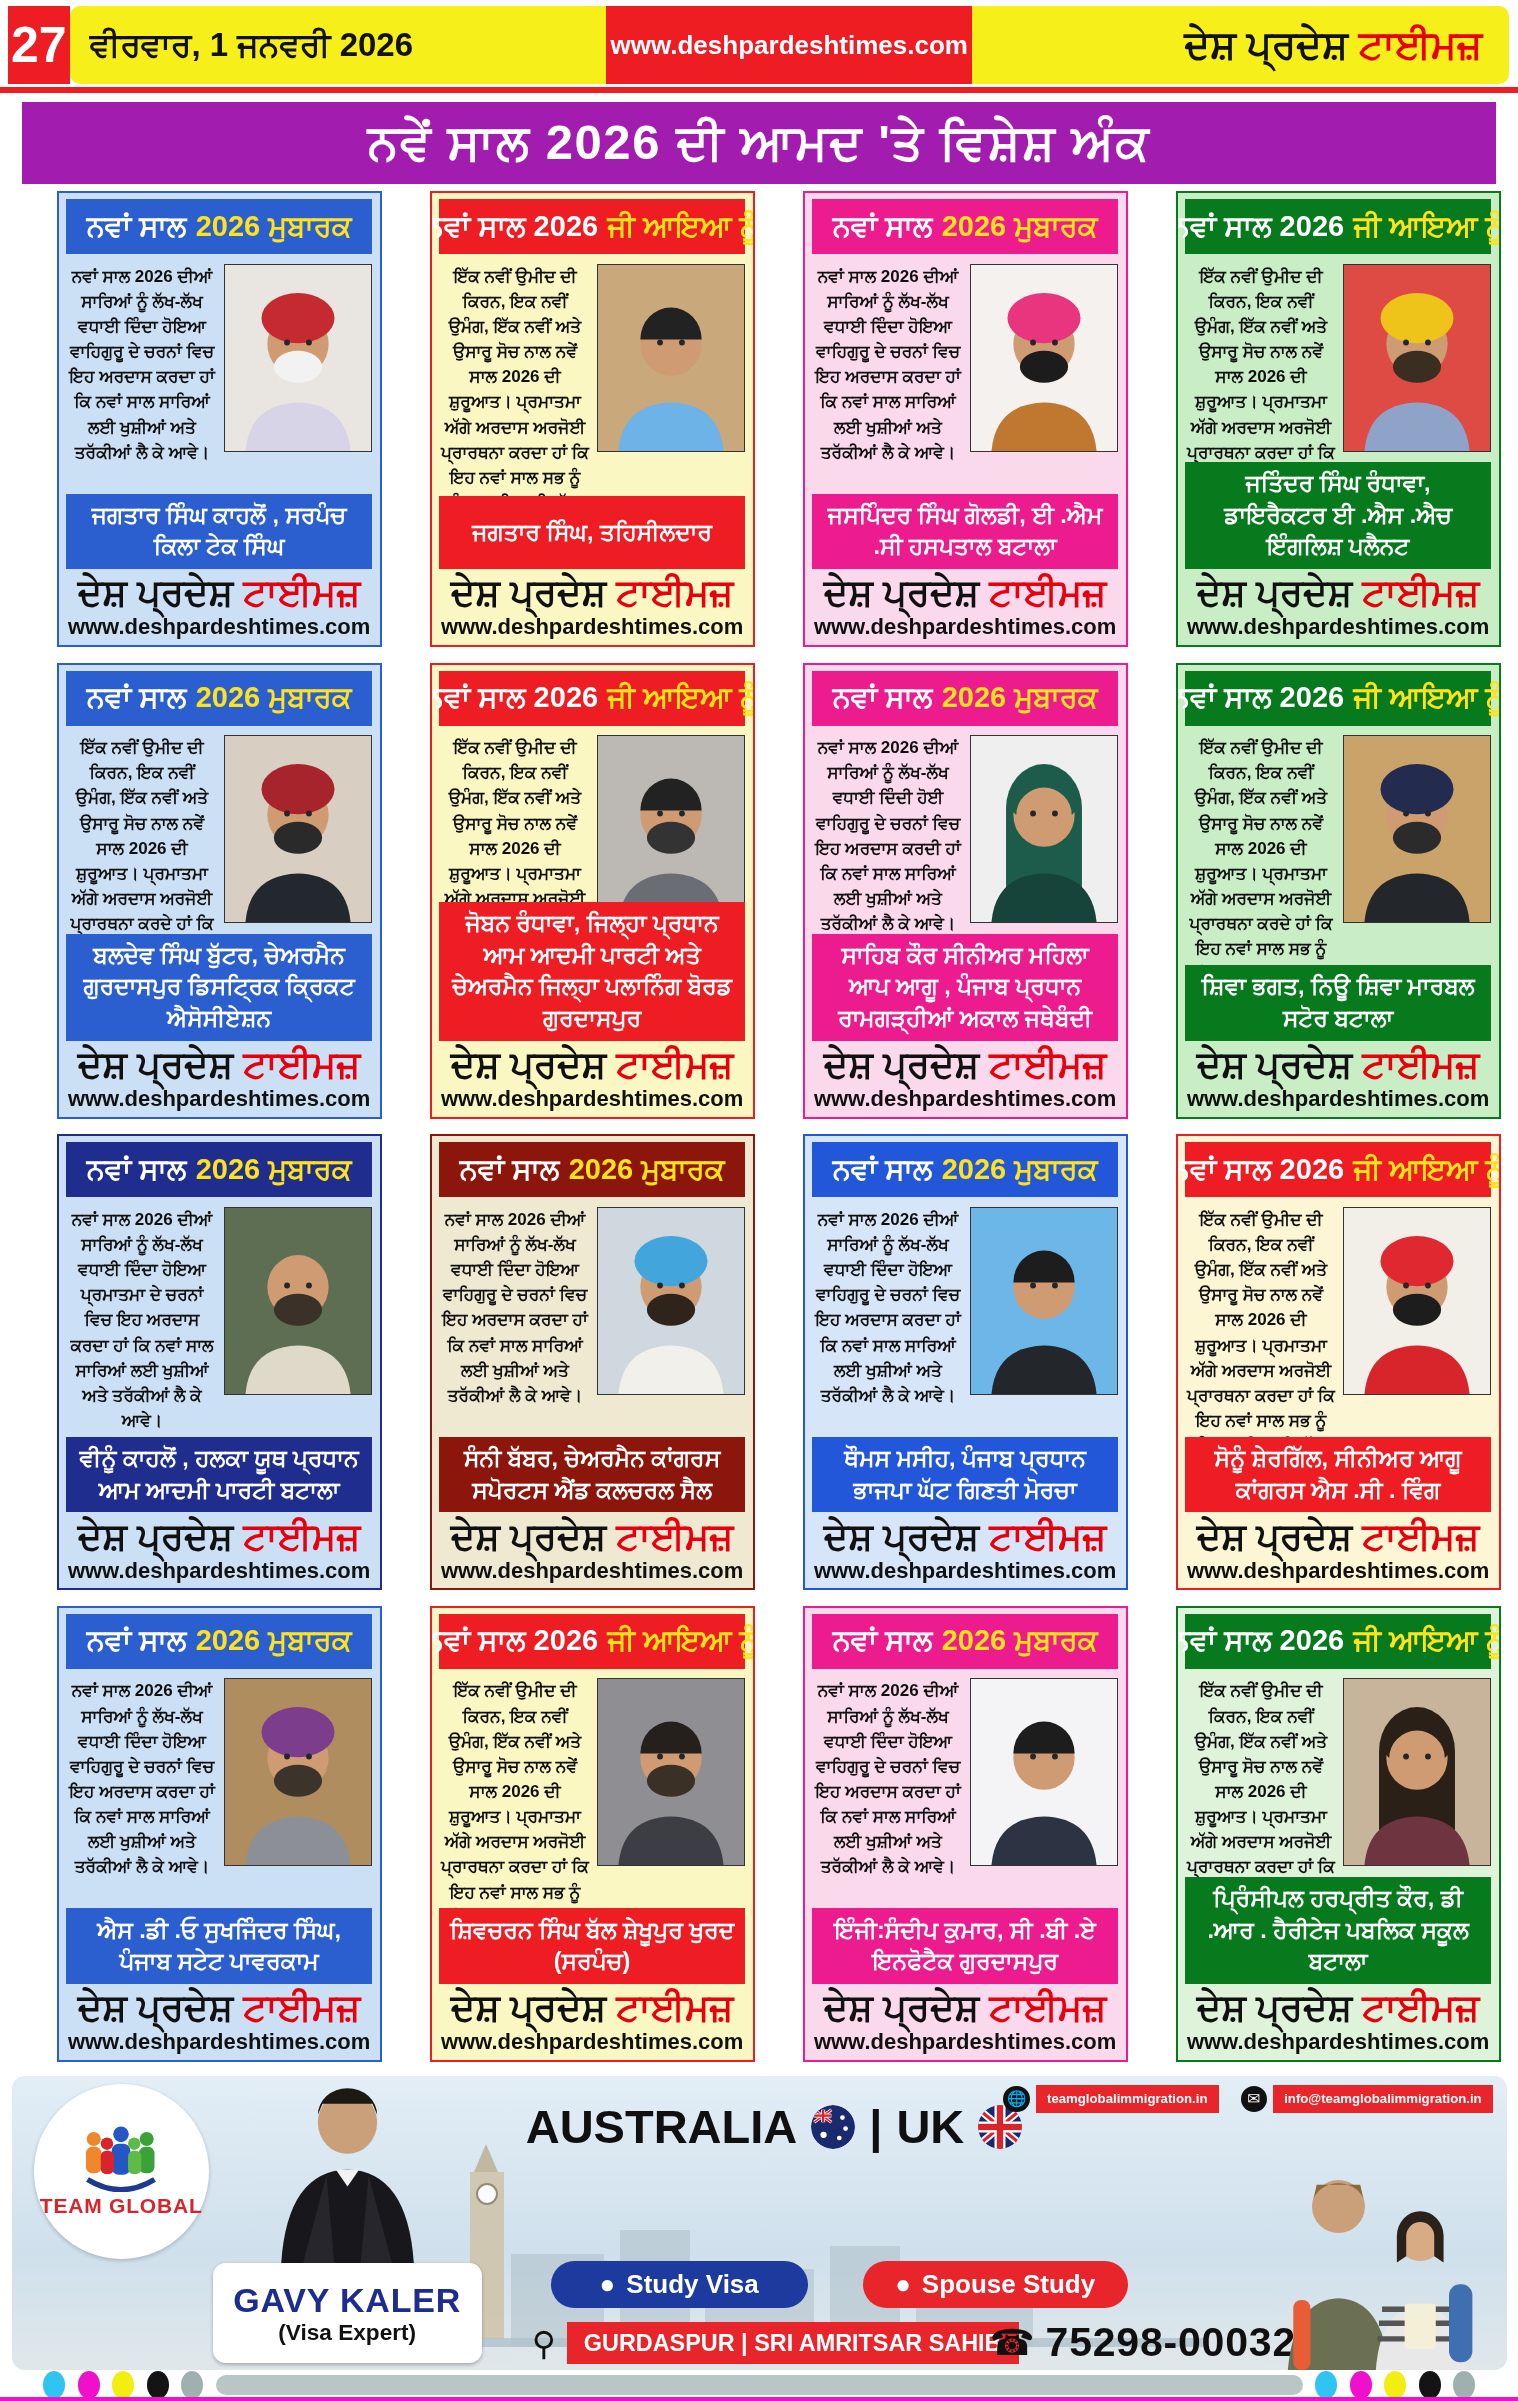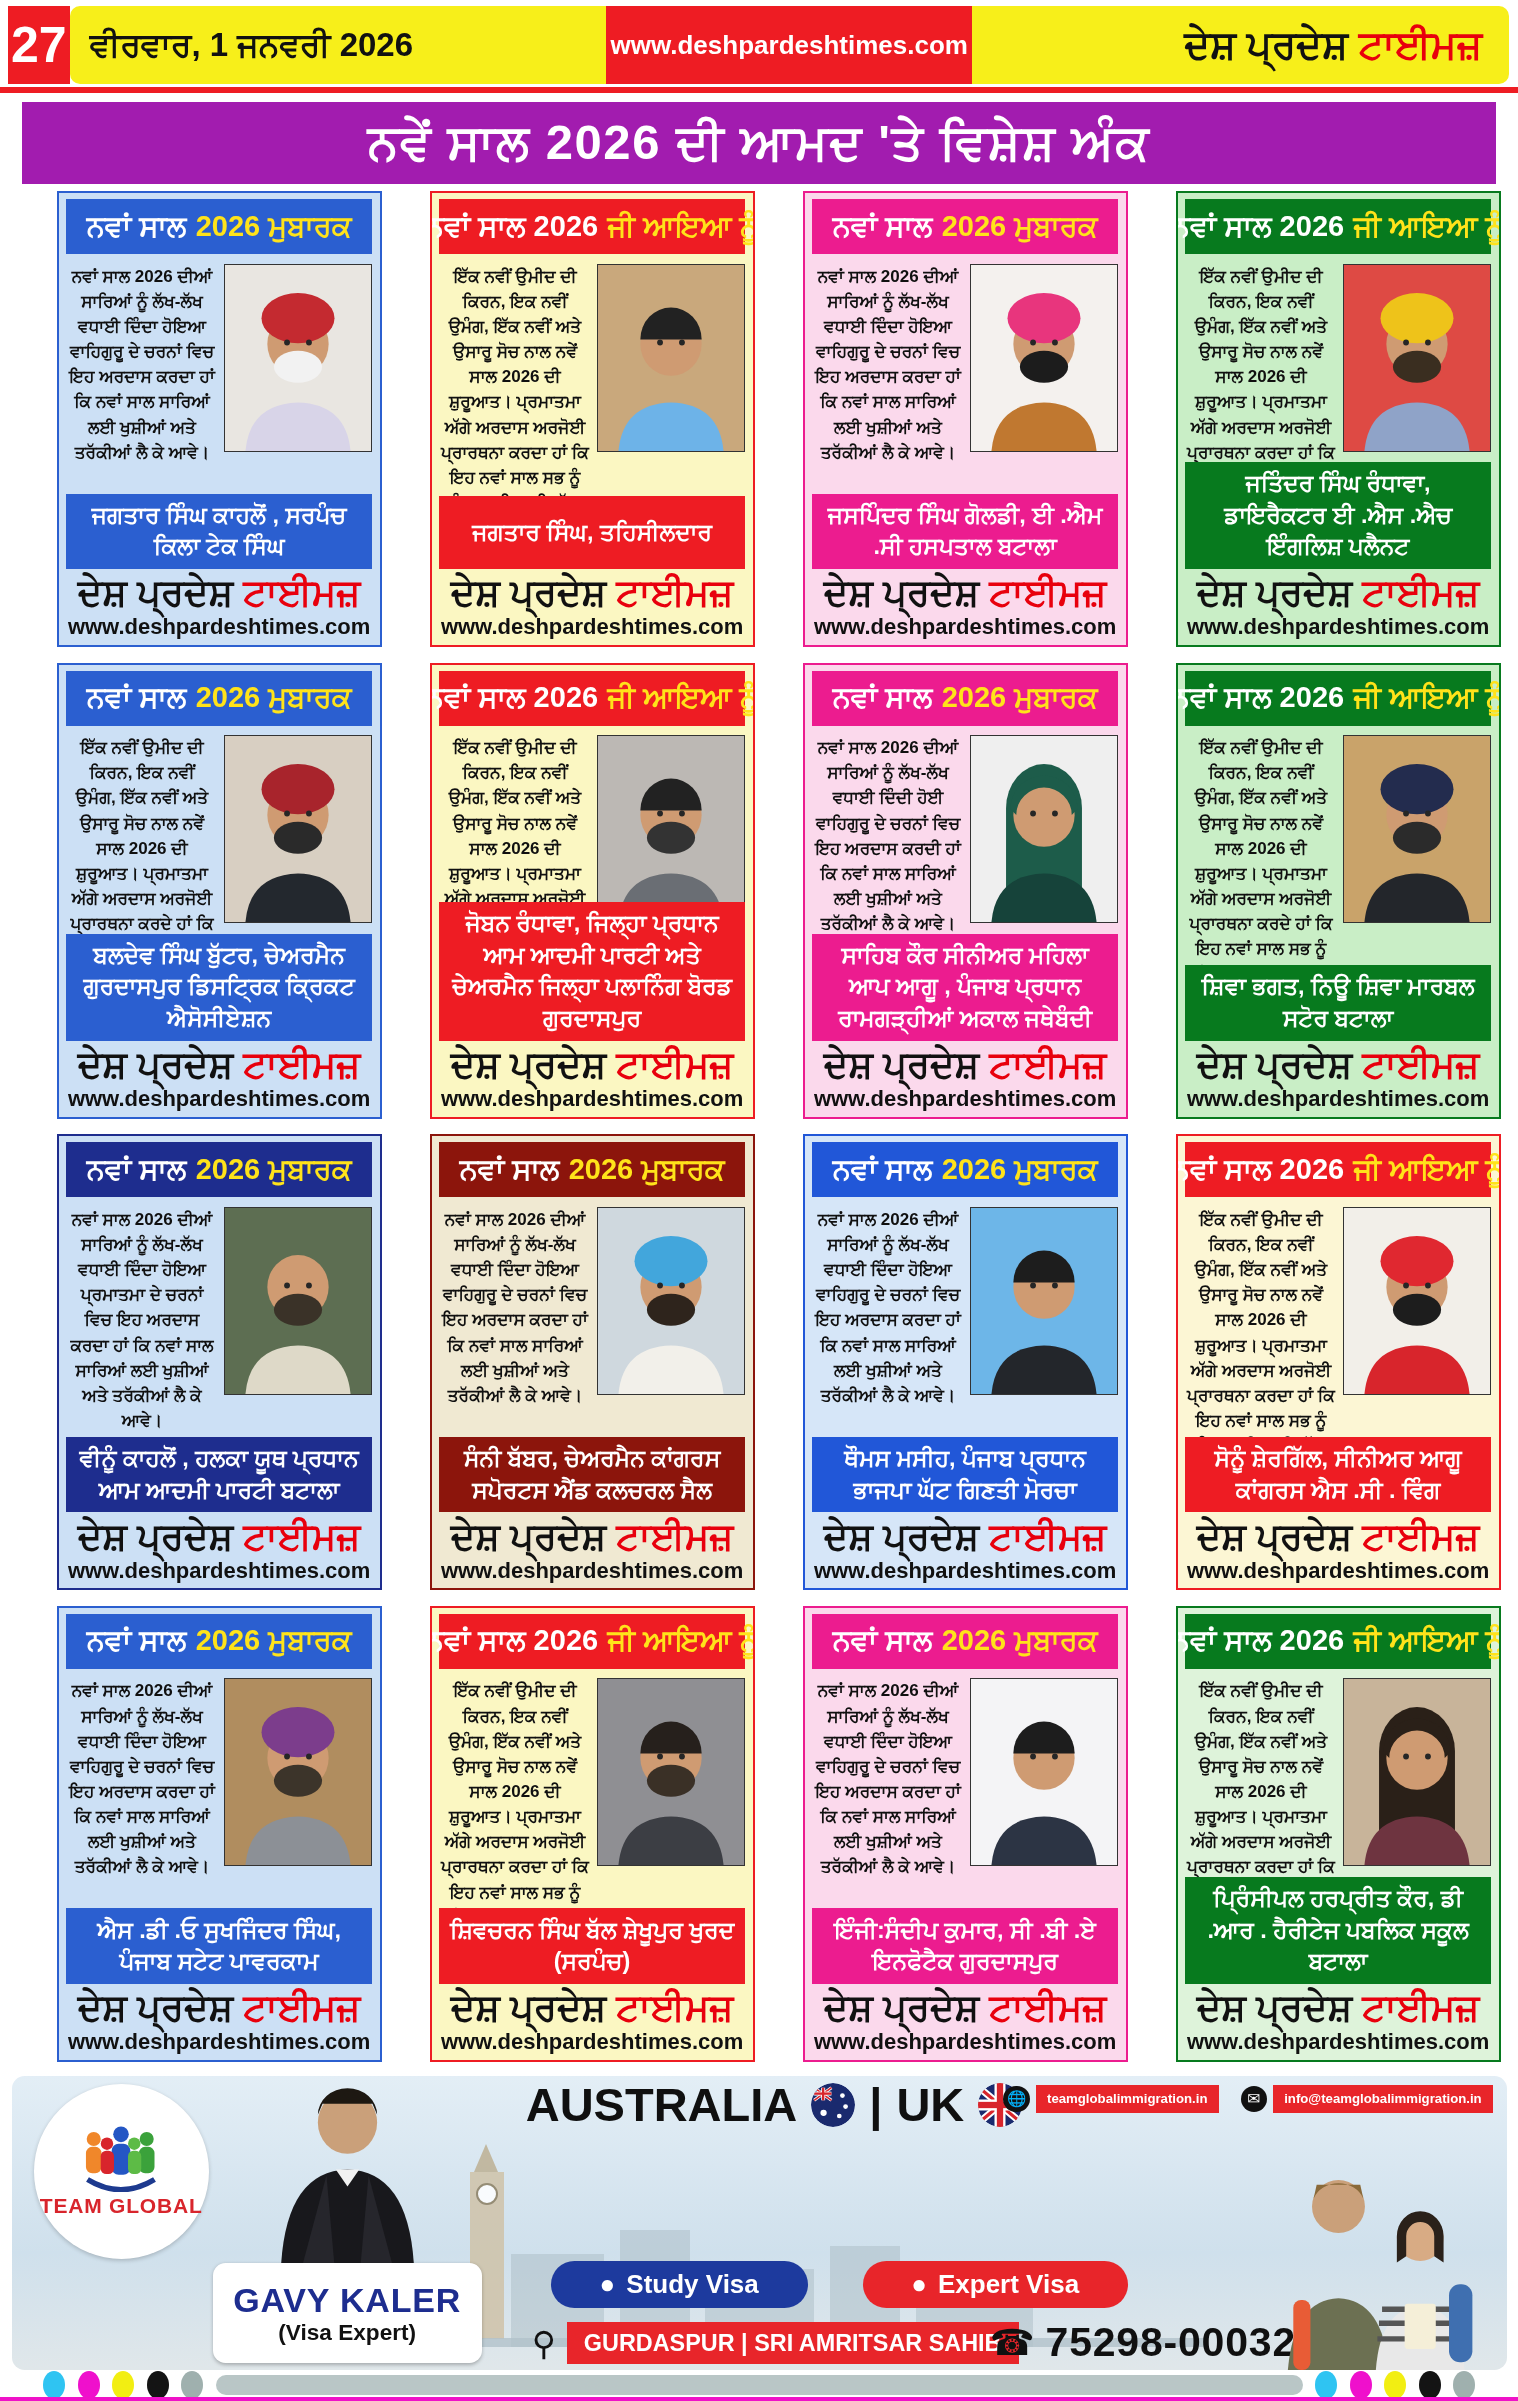--- a/index.html
+++ b/index.html
@@ -67,21 +67,21 @@
   .logo-circle{position:absolute;left:22px;top:7.8px;width:175px;height:175px;background:#fff;
                border-radius:50%;display:flex;flex-direction:column;align-items:center;
                justify-content:center;box-shadow:0 1.6px 4.7px rgba(0,0,0,.2);}
   .logo-text{color:#d8252c;font-weight:bold;font-size:21px;margin-top:1.6px;letter-spacing:0.8px;}
   .gavy-photo{position:absolute;left:238px;top:6.2px;width:195px;height:181px;}
   .gavy-card{position:absolute;left:201px;top:187px;width:269px;height:100px;background:#fff;
              border-radius:12.5px;display:flex;flex-direction:column;align-items:center;
              justify-content:center;box-shadow:0 1.6px 3.9px rgba(0,0,0,.25);}
   .gavy-name{color:#1d2d8f;font-size:34px;font-weight:900;letter-spacing:0.8px;}
   .gavy-title{color:#111;font-size:22.6px;font-weight:bold;}
-  .country-line{position:absolute;left:514px;top:1px;display:flex;align-items:center;gap:14px;
+  .country-line{position:absolute;left:514px;top:23px;display:flex;align-items:center;gap:14px;
                 font-size:47px;font-weight:900;color:#101010;white-space:nowrap;}
   .flag{width:44px;height:44px;border-radius:50%;display:inline-block;}
   .badges{position:absolute;right:14px;top:9.3px;display:flex;gap:22px;align-items:center;}
   .badge{display:flex;align-items:center;gap:6.2px;}
   .badge .bicon{width:26.5px;height:26.5px;border-radius:50%;background:#111;color:#fff;
                 display:flex;align-items:center;justify-content:center;font-size:15.6px;}
   .badge .btxt{background:#e8252a;color:#ffffff;font-size:13.2px;font-weight:bold;
                padding:6.2px 11px;}
   .pill{position:absolute;color:#fff;font-size:26px;font-weight:bold;border-radius:23.4px;
         display:flex;align-items:center;justify-content:center;gap:11px;height:47px;}
@@ -637,21 +637,21 @@
       <span class="btxt">info@teamglobalimmigration.in</span>
     </div>
   </div>
 
   <div class="pill study">
     <span>●</span>
     <span>Study Visa</span>
   </div>
   <div class="pill spouse">
     <span>●</span>
-    <span>Expert Visa</span>
+    <span>Spouse Study</span>
   </div>
 
   <div class="loc-row">
     <span class="pin">⚲</span>
     <span class="loc-bar">GURDASPUR | SRI AMRITSAR SAHIB</span>
   </div>
   <div class="phone-row">
     <span class="phone-icon">☎</span>
     <span class="phone-num">75298-00032</span>
   </div>

